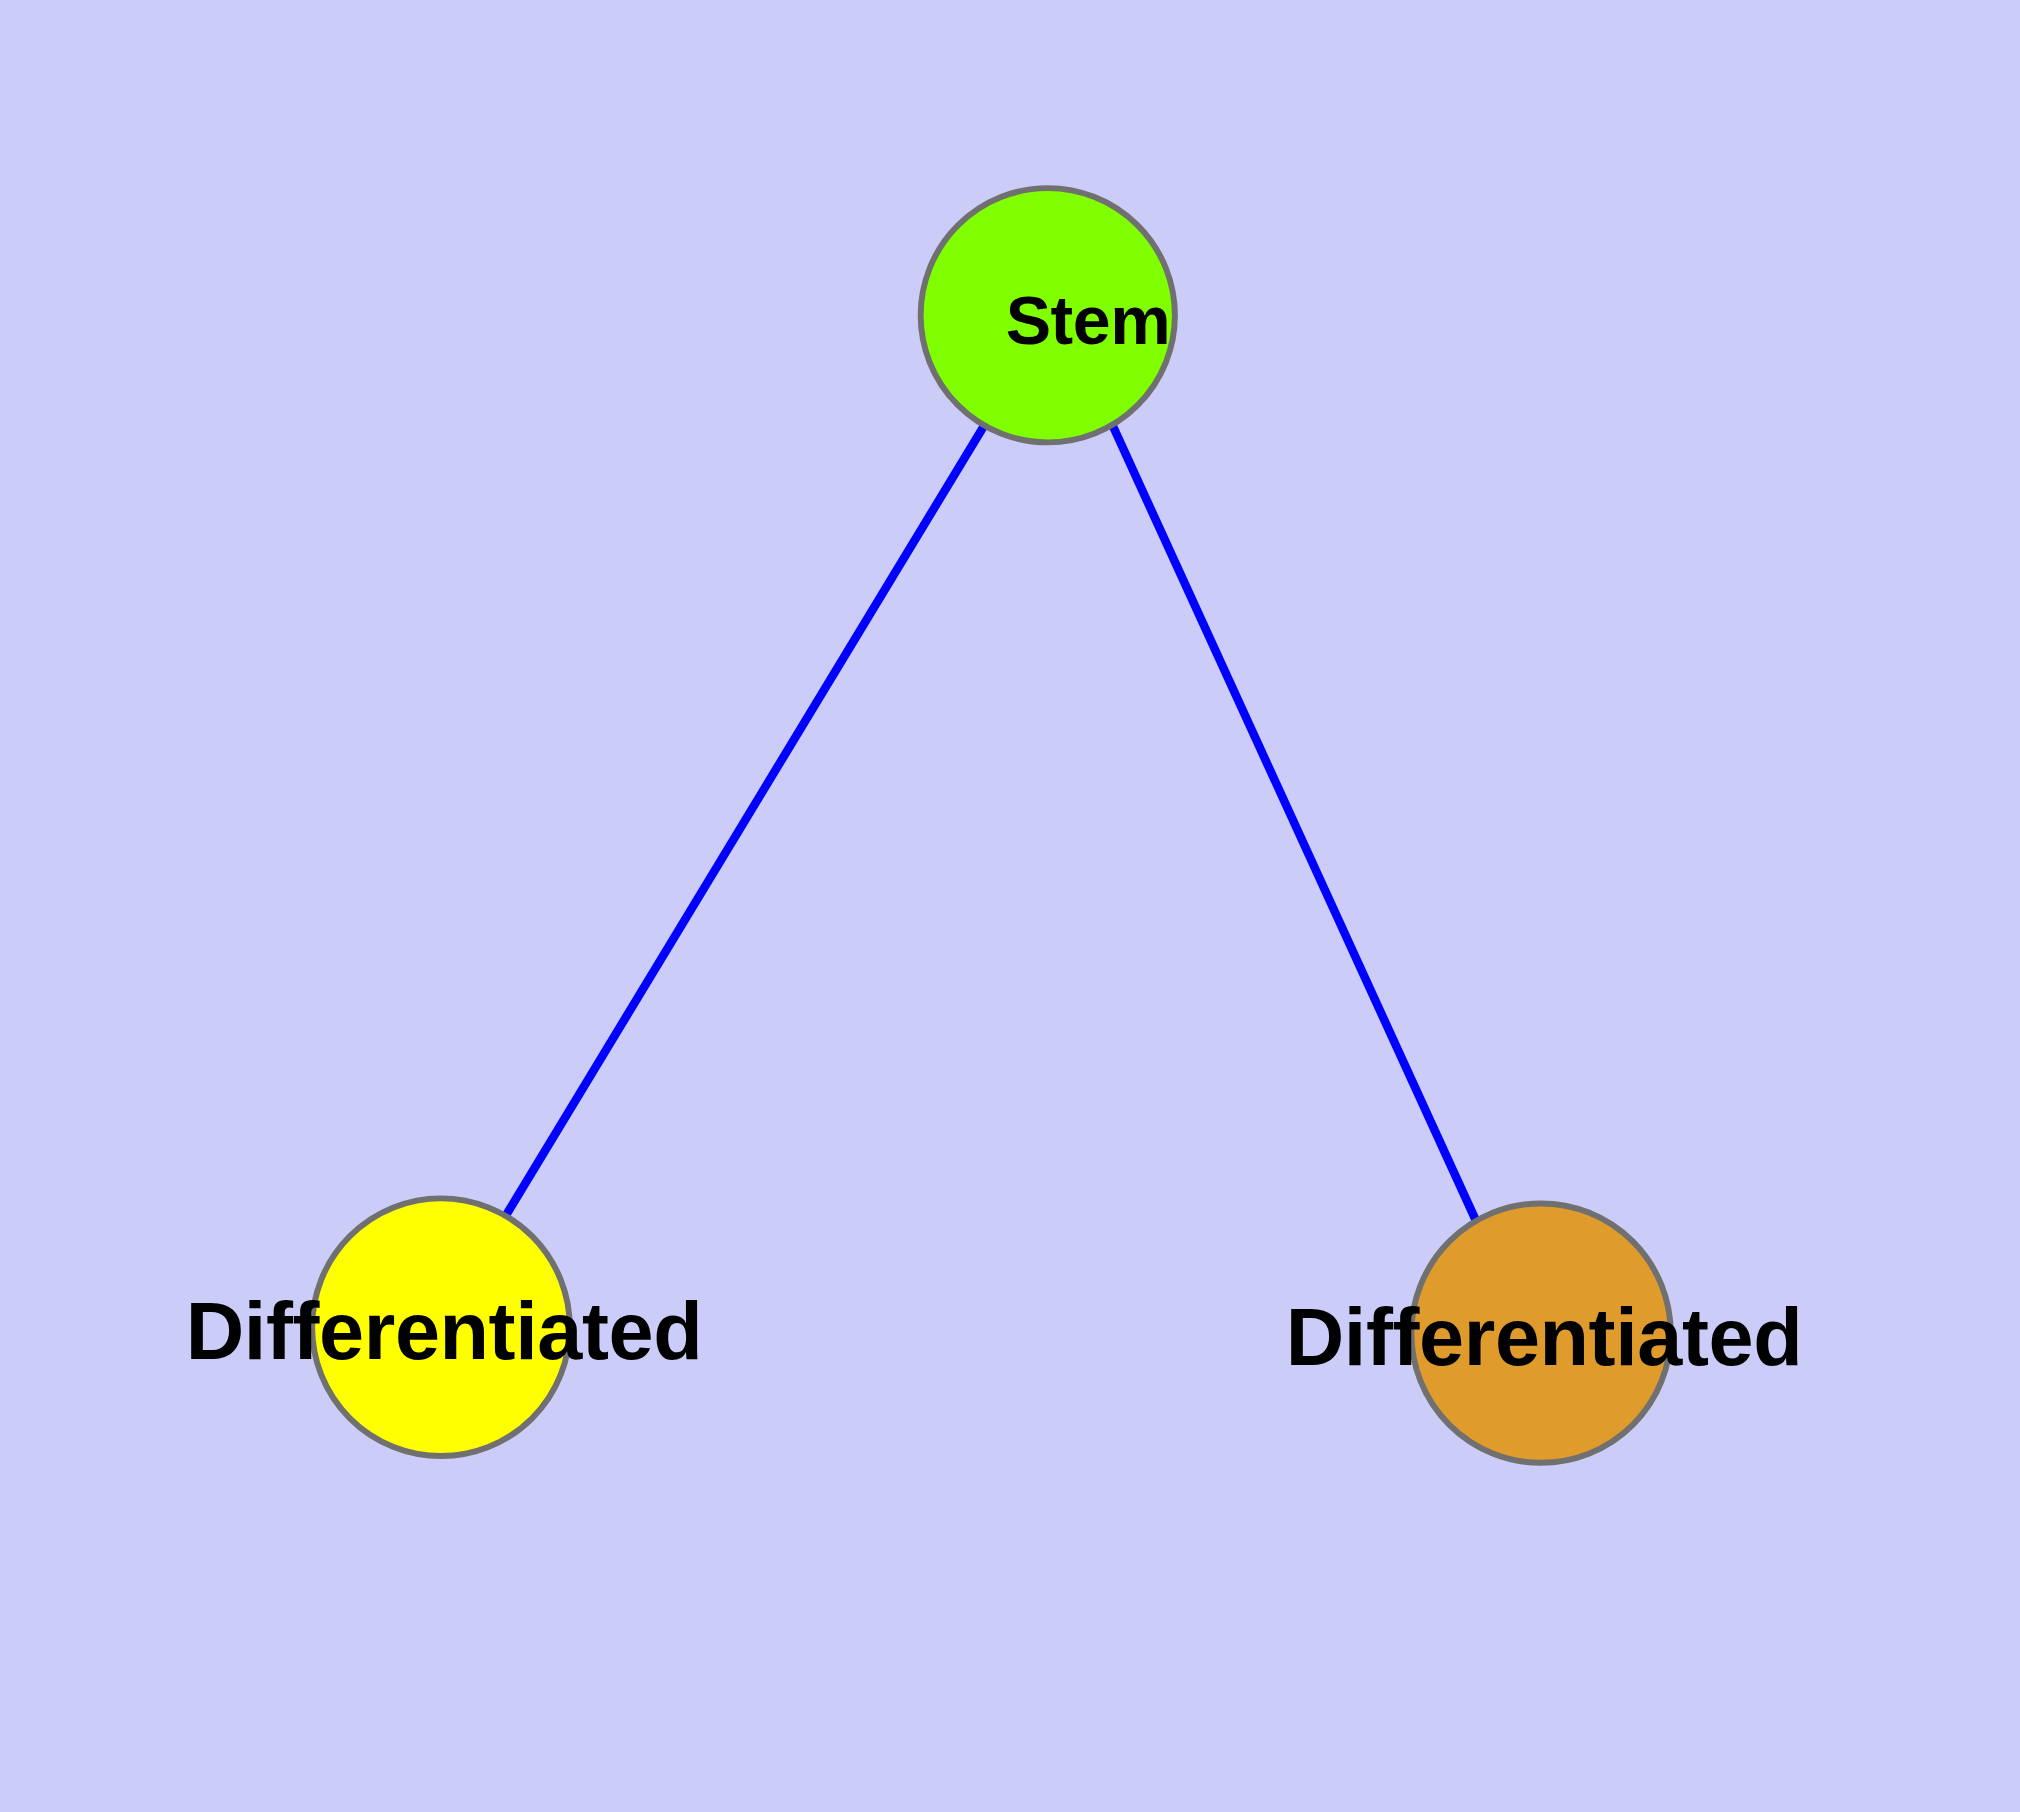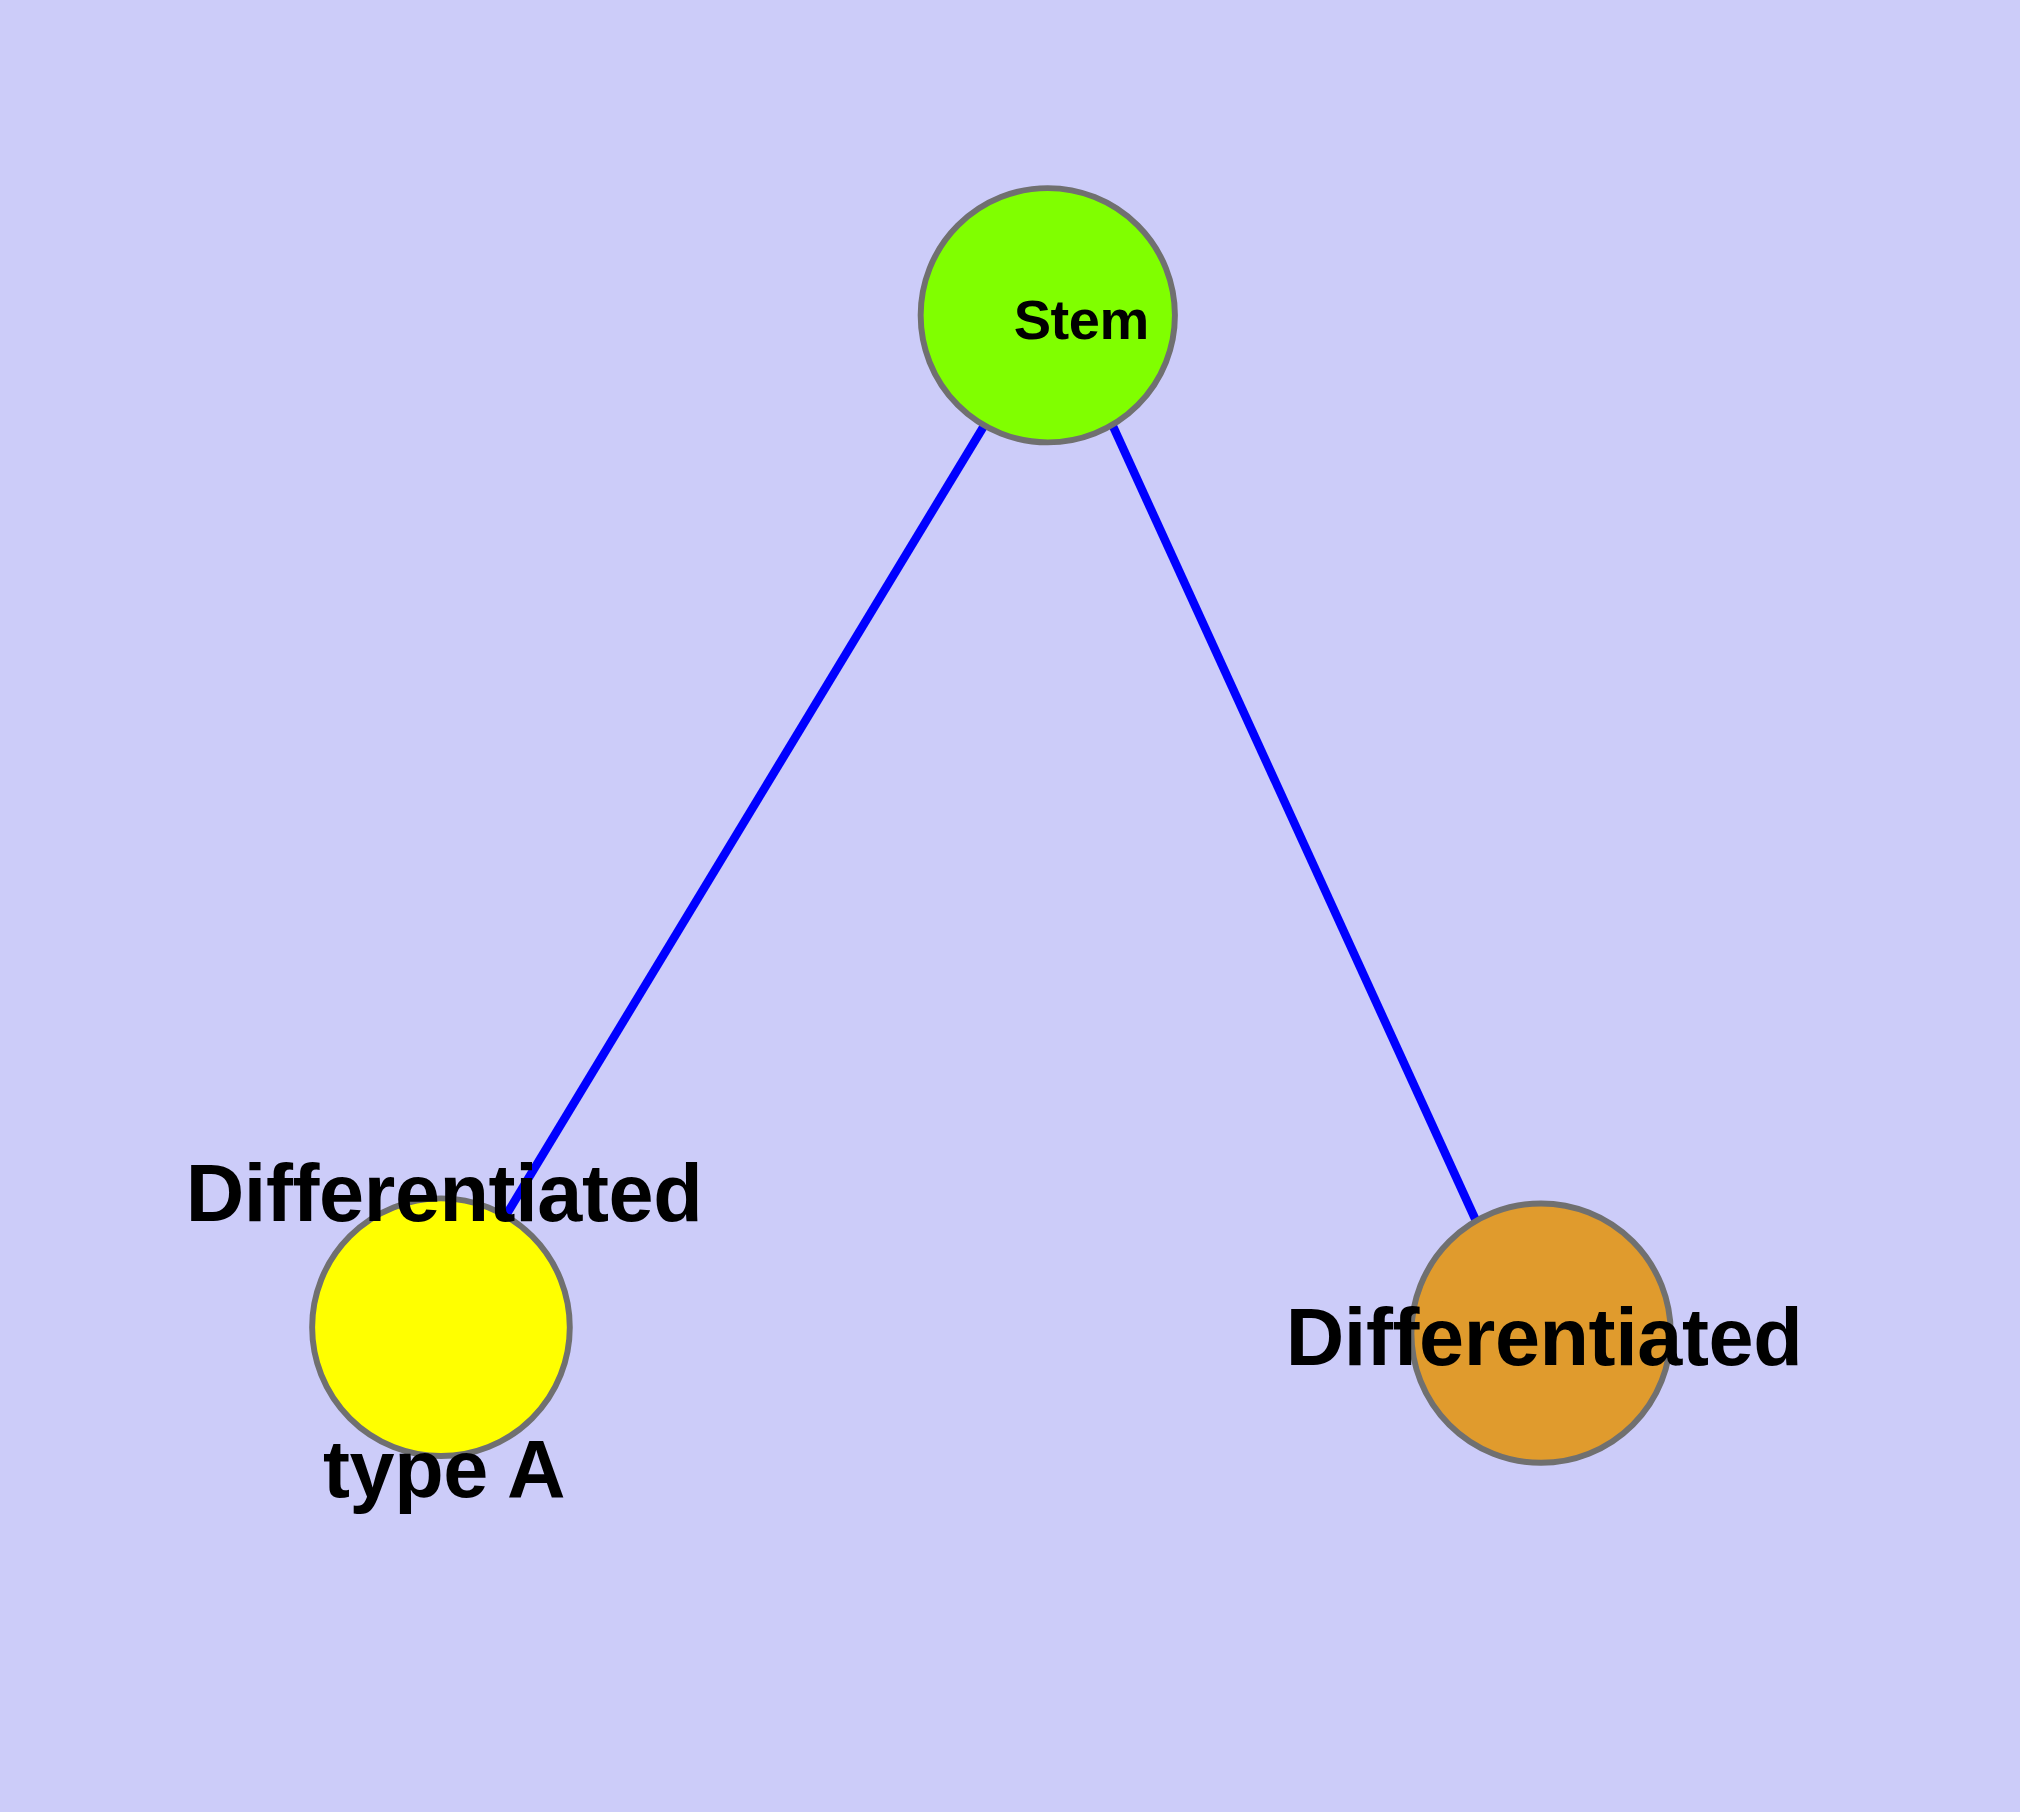--- a/index.html
+++ b/index.html
@@ -50,27 +50,26 @@
       <line x1="1312" y1="501" x2="1742" y2="1442" stroke="#0000ff" stroke-width="10" stroke-linecap="butt"></line>
     </g>
 
     <g>
       <circle cx="1236" cy="372" r="150" fill="#80ff00" stroke="#707070" stroke-width="7"></circle>
       <circle cx="520" cy="1566" r="152" fill="#ffff00" stroke="#707070" stroke-width="7"></circle>
       <circle cx="1818" cy="1573" r="153" fill="#e09b2d" stroke="#707070" stroke-width="7"></circle>
     </g>
   </svg>
 
-  <div class="node-label" style="left: 1051px; top: 320px; color: rgb(0, 0, 0); font-size: 56px;">
+  <div class="node-label" style="left: 1051px; top: 320px; color: rgb(0, 0, 0); font-size: 68px;">
     <span>Stem</span>
   </div>
 
   <div class="node-label" style="left: 444px; top: 1331px; color: rgb(0, 0, 0); font-size: 81px;">
     <div>Differentiated</div>
-    <div>type A</div>
   </div>
 
   <div class="node-label" style="left: 1544px; top: 1337px; color: rgb(0, 0, 0); font-size: 81px;">
     <div>Differentiated</div>
   </div>
 
 </div>
 
 
 </body></html>

